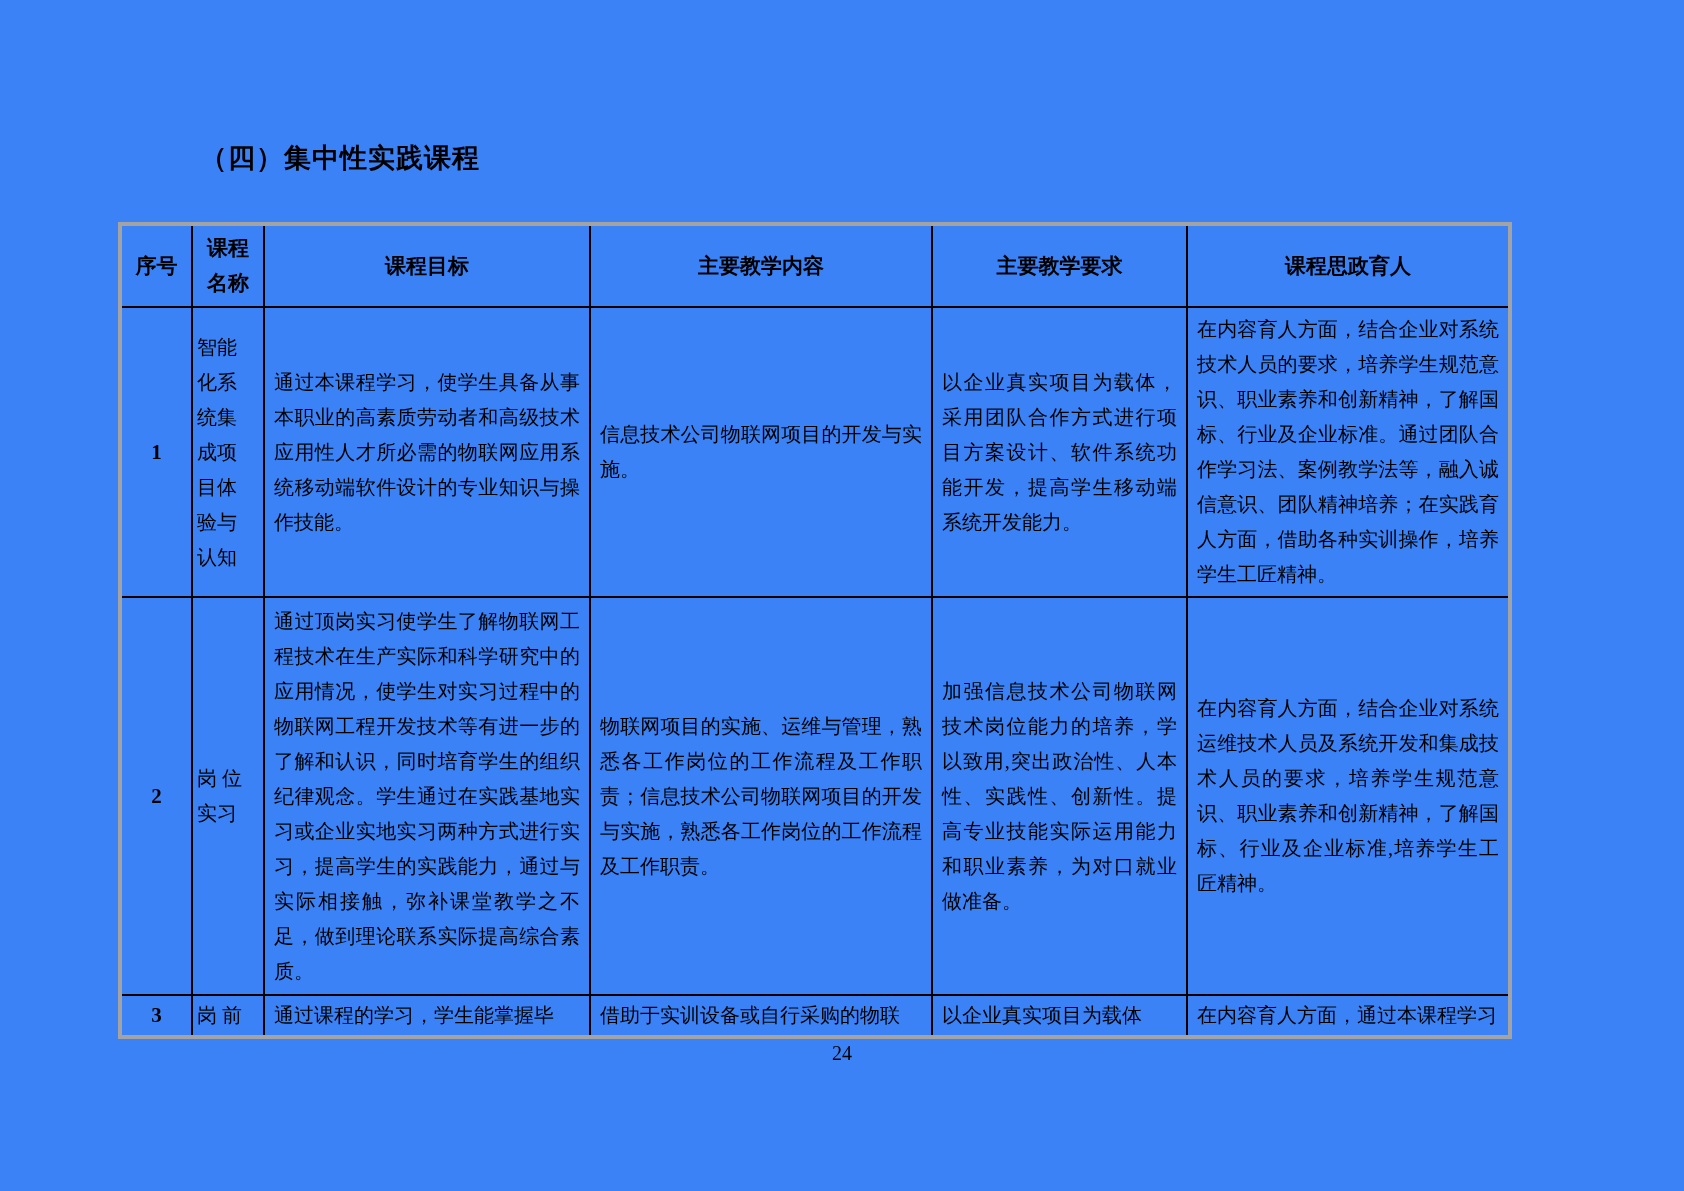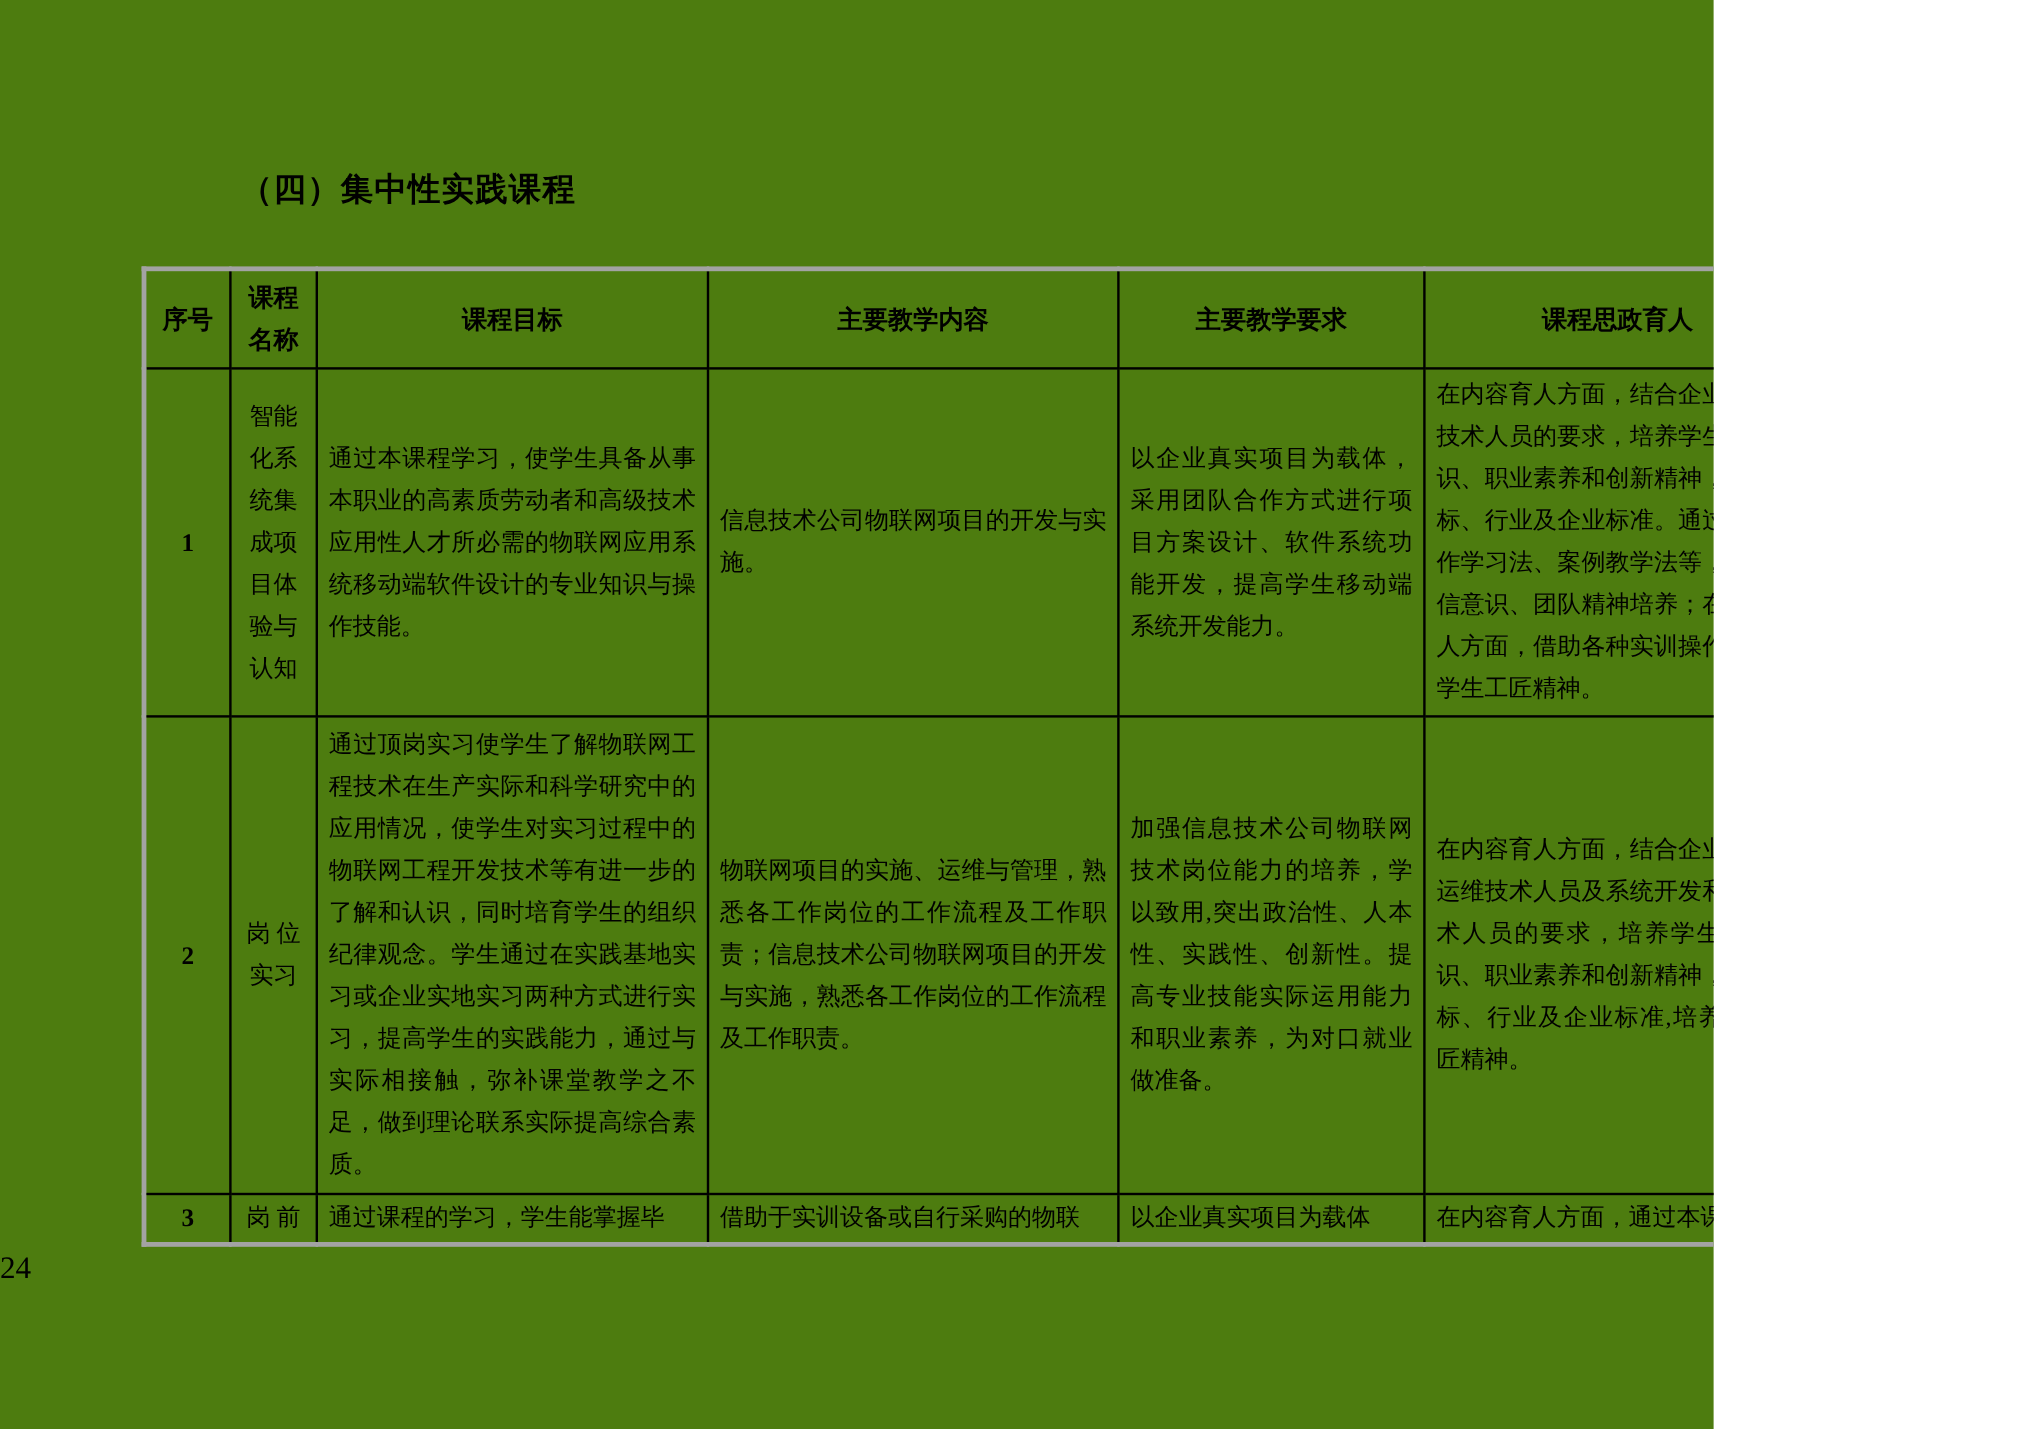--- a/index.html
+++ b/index.html
@@ -4,23 +4,23 @@
 <style>
   html, body {
     margin: 0;
     padding: 0;
     background: #ffffff;
     color: #000000;
     font-family: "Liberation Serif", "DejaVu Serif", serif;
   }
   .page {
     position: relative;
-    width: 1428px;
+    width: 1684px;
     height: 1191px;
-    background: #4d7c0f;
+    background: #3b82f6;
     overflow: hidden;
   }
   .heading {
     position: absolute;
     left: 200px;
     top: 140px;
     margin: 0;
     font-size: 27px;
     font-weight: bold;
     letter-spacing: 1px;
@@ -53,38 +53,39 @@
     font-size: 20px;
     line-height: 35px;
   }
   td.cell-no {
     text-align: center;
     font-weight: bold;
     font-size: 21px;
     font-family: "Liberation Serif", "DejaVu Serif", serif;
   }
   td.cell-name {
-    text-align: center;
+    text-align: left;
     white-space: pre-line;
     padding: 2px 4px;
   }
   td.cell-body {
     text-align: justify;
     text-justify: inter-ideograph;
   }
   tr.header-row   { height: 83px; }
   tr.data-row-1   { height: 290px; }
   tr.data-row-2   { height: 398px; }
   tr.data-row-3   { height: 40px; }
   .pagenum {
     position: absolute;
     left: 0;
     top: 1042px;
     width: 1684px;
-    font-size: 26px;
+    text-align: center;
+    font-size: 20px;
   }
 </style>
 </head>
 <body>
 
 <div class="page">
 
   <h2 class="heading">（四）集中性实践课程</h2>
 
   <table class="course-table">

